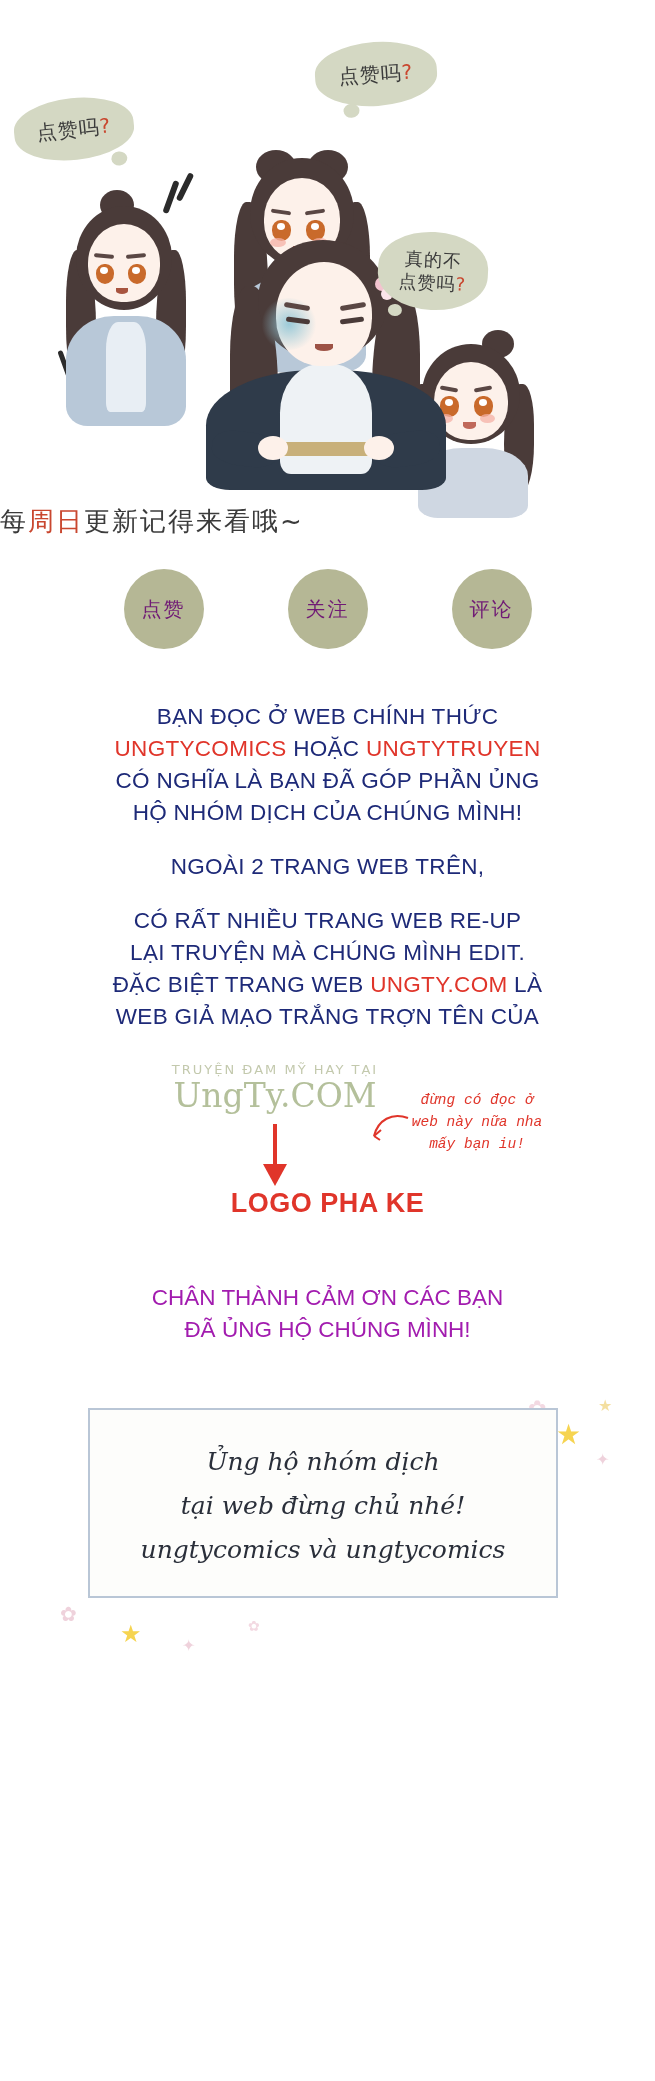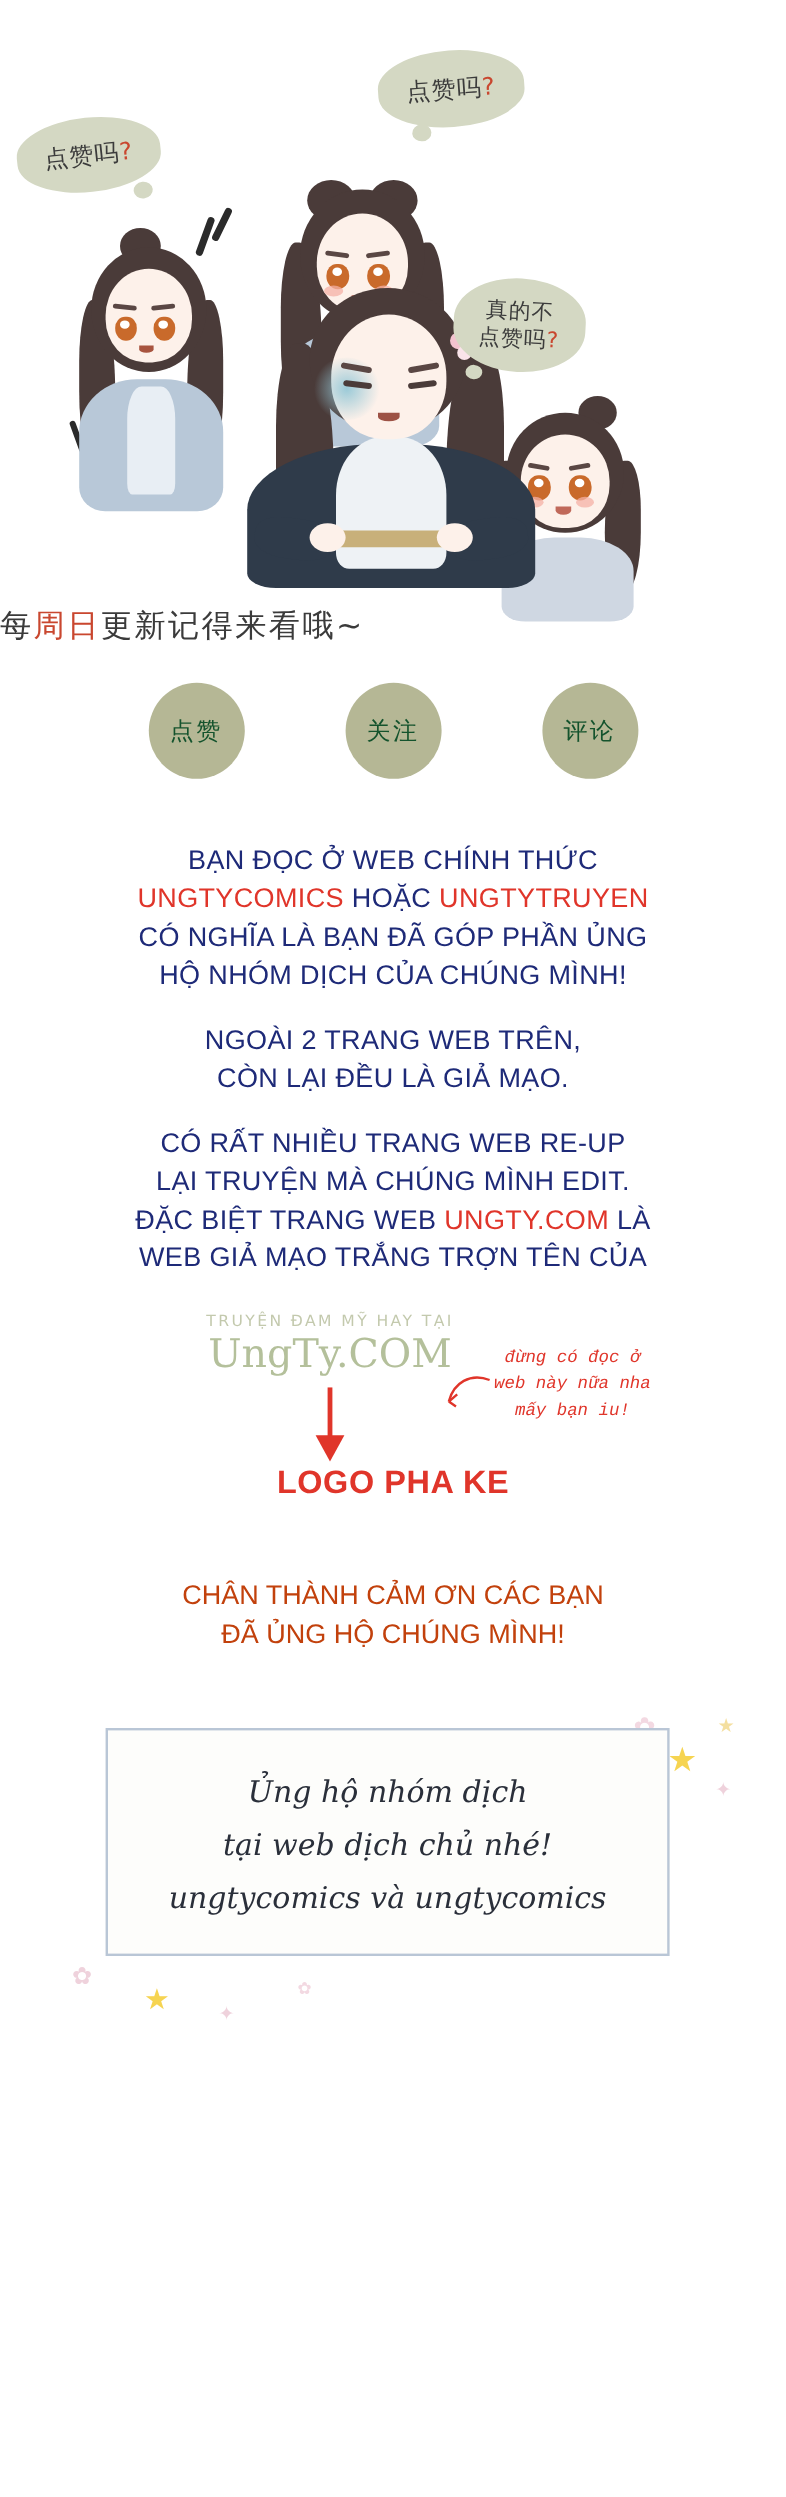--- a/index.html
+++ b/index.html
@@ -216,21 +216,21 @@
   .circle-row {
     display: flex;
     justify-content: center;
     gap: 84px;
     margin-top: 30px;
   }
   .circle-btn {
     width: 80px; height: 80px;
     border-radius: 50%;
     background: #b5b795;
-    color: #14532d;
+    color: #701a75;
     display: flex;
     align-items: center;
     justify-content: center;
     font-family: "DejaVu Sans", sans-serif;
     font-size: 20px;
     letter-spacing: 2px;
     cursor: pointer;
   }
 
   
@@ -303,21 +303,21 @@
     font-size: 27px;
     font-weight: bold;
     letter-spacing: .5px;
     font-family: "Liberation Sans", sans-serif;
   }
 
   
   .thanks {
     margin-top: 34px;
     text-align: center;
-    color: #c2410c;
+    color: #a21caf;
     font-size: 22.5px;
     line-height: 1.42;
     text-transform: uppercase;
     font-weight: 500;
   }
 
   
   .bottom-wrap {
     position: relative;
     margin-top: 42px;
@@ -463,21 +463,20 @@
 
 <div class="textblock">
   <p>
     <span>BẠN ĐỌC Ở WEB CHÍNH THỨC</span><br>
     <span class="red">UNGTYCOMICS</span><span> HOẶC </span><span class="red">UNGTYTRUYEN</span><br>
     <span>CÓ NGHĨA LÀ BẠN ĐÃ GÓP PHẦN ỦNG</span><br>
     <span>HỘ NHÓM DỊCH CỦA CHÚNG MÌNH!</span>
   </p>
   <p>
     <span>NGOÀI 2 TRANG WEB TRÊN,</span><br>
-    <span>CÒN LẠI ĐỀU LÀ GIẢ MẠO.</span>
   </p>
   <p>
     <span>CÓ RẤT NHIỀU TRANG WEB RE-UP</span><br>
     <span>LẠI TRUYỆN MÀ CHÚNG MÌNH EDIT.</span><br>
     <span>ĐẶC BIỆT TRANG WEB </span><span class="red">UNGTY.COM</span><span> LÀ</span><br>
     <span>WEB GIẢ MẠO TRẮNG TRỢN TÊN CỦA</span><br>
   </p>
 </div>
 
 <div class="logo-area">
@@ -521,17 +520,17 @@
   <div class="sparkle" style="left:598px; top:8px; font-size:16px; color:#f4dfa0;">★</div>
   <div class="sparkle" style="left:596px; top:62px; font-size:16px; color:#efd2dc;">✦</div>
   <div class="sparkle" style="left:60px; top:214px; font-size:20px; color:#efd2dc;">✿</div>
   <div class="sparkle" style="left:120px; top:232px; font-size:24px; color:#f6d451;">★</div>
   <div class="sparkle" style="left:182px; top:248px; font-size:16px; color:#efd2dc;">✦</div>
   <div class="sparkle" style="left:248px; top:230px; font-size:14px; color:#f3d9e2;">✿</div>
 
   <div class="frame">
     <div class="frame-inner">
       <div>Ủng hộ nhóm dịch</div>
-      <div>tại web dịch chủ nhé!</div>
+      <div>tại web đừng chủ nhé!</div>
       <div>ungtycomics và ungtycomics</div>
     </div>
   </div>
 </div>
 
 </body></html>

